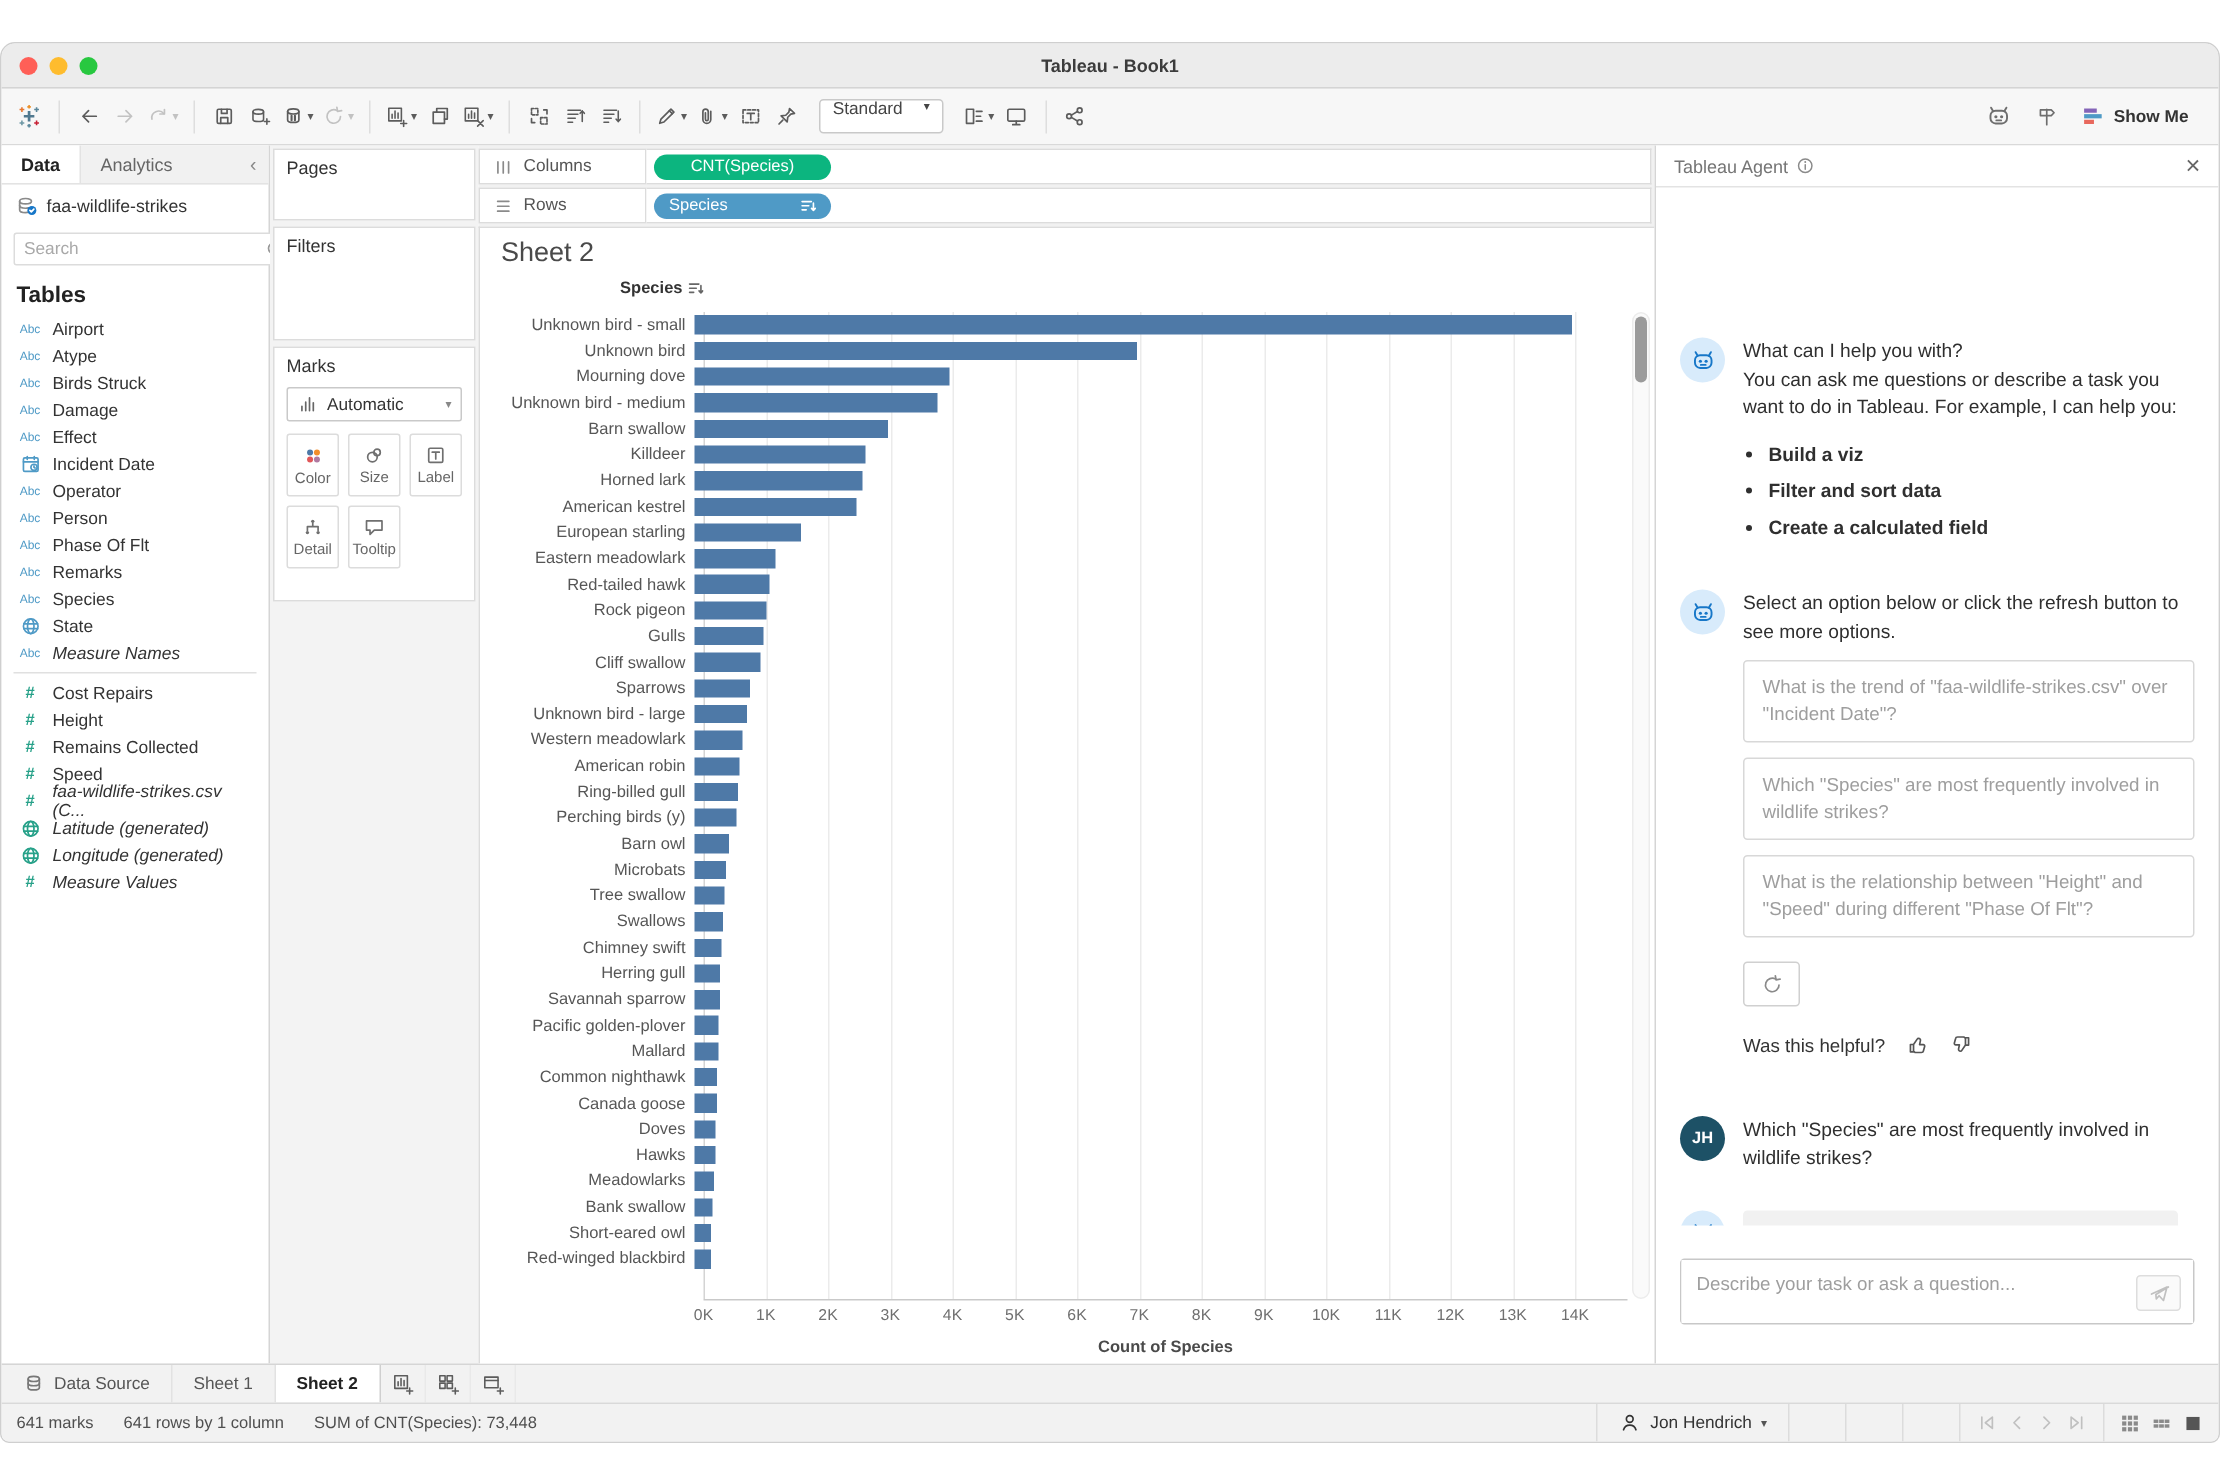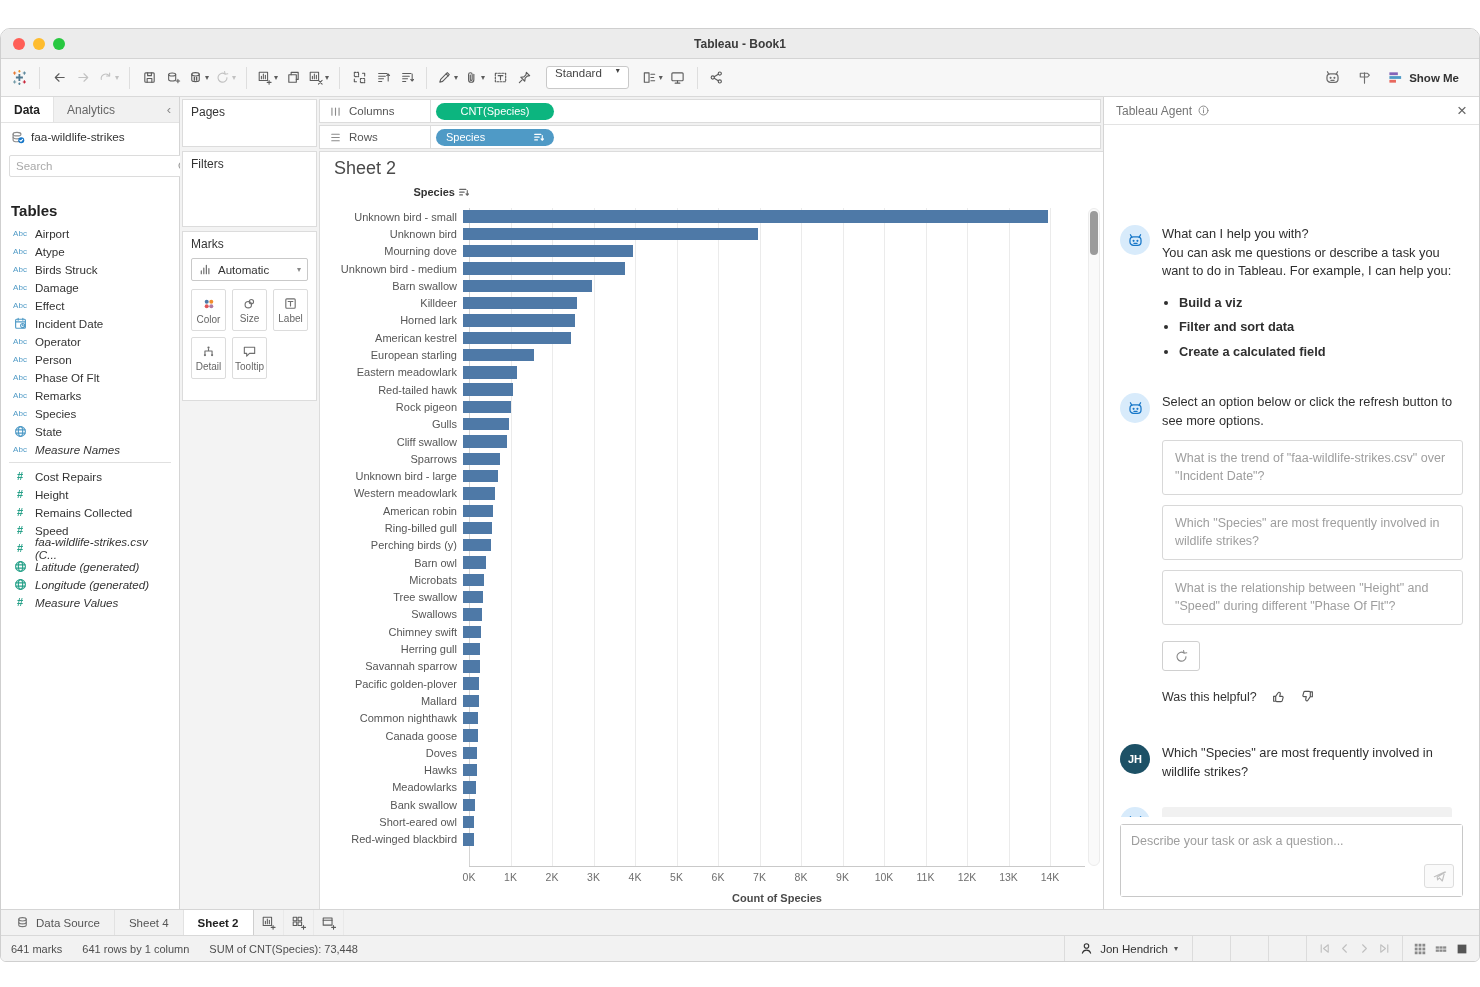--- a/index.html
+++ b/index.html
@@ -29,21 +29,21 @@
   
   .main { flex:1 1 auto; display:flex; min-height:0; }
 
   
   .datapanel { width:179px; border-right:1px solid #d5d5d5; background:#fff; flex:0 0 auto; }
   .dp-tabs { display:flex; height:26px; background:#f1f1f1; align-items:stretch; border-bottom:1px solid #e3e3e3; }
   .dp-tab { padding:0 13px; display:flex; align-items:center; font-size:12px; color:#666; }
   .dp-tab.active { background:#fff; color:#222; font-weight:bold; border-right:1px solid #e3e3e3; }
   .dp-collapse { margin-left:auto; padding:0 8px; color:#888; font-size:13px; display:flex; align-items:center; }
   .dp-ds { height:28px; display:flex; align-items:center; gap:6px; padding:0 9px; font-size:11.8px; color:#333; }
-  .dp-search { display:flex; align-items:flex-start; margin:4px 8px 16px; gap:5px; }
+  .dp-search { display:flex; align-items:flex-start; margin:4px 8px 2px; gap:5px; }
   .searchbox { flex:1; border:1px solid #dcdcdc; border-radius:2px; height:22px; display:flex; align-items:center; background:#fff; }
   .searchbox input { flex:1; min-width:0; border:none; outline:none; font-size:11.5px; padding:0 6px; color:#333; font-family:"Liberation Sans",sans-serif; }
   .searchbox input::placeholder { color:#a9a9a9; }
   .sicon { color:#999; margin-right:4px; display:inline-flex; }
   .dpib { color:#8a8a8a; display:inline-flex; align-items:center; }
   .gridib { gap:1px; }
   .gridib .caret { color:#8a8a8a; }
   .dp-tables { font-size:15px; font-weight:bold; color:#222; padding:9px 10px 5px; }
   .frow { height:18px; display:flex; align-items:center; gap:4px; padding:0 8px; font-size:11.6px; color:#333; }
   .frow .flabel.ital { font-style:italic; }
@@ -114,21 +114,21 @@
   .mtext { font-size:12.8px; line-height:1.45; color:#2f2f2f; max-width:300px; }
   #welcome-bullets { margin:13px 0 0 17px; }
   #welcome-bullets li { font-weight:bold; font-size:12.8px; margin-bottom:6px; }
   #suggestions { margin:2px 16px 0 58px; }
   .sugbox { margin-top:10px; border:1px solid #d8d8d8; border-radius:3px; padding:9px 12px; color:#9e9e9e; font-size:12.5px; line-height:1.4; }
   .refreshbtn { margin:16px 0 0 58px; width:38px; height:30px; border:1px solid #d0d0d0; border-radius:3px; display:flex; align-items:center; justify-content:center; color:#8a8a8a; }
   .feedback { margin:18px 0 0 58px; display:flex; align-items:center; gap:14px; font-size:12.5px; color:#333; }
   .fbi { color:#555; display:inline-flex; }
   .msg.user { margin-top:40px; }
   .replybox { background:#f1f1f1; border-radius:3px; padding:12px 14px; font-size:12.8px; line-height:1.5; color:#2f2f2f; max-width:290px; }
-  .ap-input { position:absolute; bottom:12px; left:16px; right:16px; height:73px; border:1px solid #c8c8c8; border-radius:3px; }
+  .ap-input { position:absolute; bottom:26px; left:16px; right:16px; height:44px; border:1px solid #c8c8c8; border-radius:3px; }
   .ap-input textarea { width:100%; height:100%; border:none; outline:none; resize:none; font-size:12.5px; padding:9px 44px 9px 10px; color:#333; font-family:"Liberation Sans",sans-serif; }
   .ap-input textarea::placeholder { color:#9e9e9e; }
   .sendbtn { position:absolute; right:8px; bottom:8px; width:30px; height:24px; border:1px solid #ddd; border-radius:3px; background:#fafafa; color:#c0c0c0; display:flex; align-items:center; justify-content:center; }
 
   
   .tabsbar { height:26px; background:#f2f2f2; border-top:1px solid #d5d5d5; display:flex; align-items:stretch; flex:0 0 auto; }
   .sheettab { padding:0 14px; display:flex; align-items:center; gap:6px; font-size:11.5px; color:#555; border-right:1px solid #e2e2e2; }
   .sheettab.active { background:#fff; color:#222; font-weight:bold; border-right:1px solid #cfcfcf; }
   .dstabicon { color:#777; display:inline-flex; }
   .newtab { width:30px; display:flex; align-items:center; justify-content:center; color:#5c5c5c; border-right:1px solid #e9e9e9; }
@@ -1067,21 +1067,21 @@
           <svg viewBox="0 0 16 16" width="15" height="15">
             <g fill="none" stroke="currentColor" stroke-width="1.2" stroke-linecap="round" stroke-linejoin="round">
               <ellipse cx="8" cy="4.6" rx="4" ry="1.8"></ellipse>
               <path d="M4 4.6v6c0 1 1.8 1.8 4 1.8s4-.8 4-1.8v-6"></path>
               <path d="M4 7.6c0 1 1.8 1.8 4 1.8s4-.8 4-1.8"></path>
             </g>
           </svg>
         </span>
         <span>Data Source</span>
       </div>
-    <div class="sheettab">Sheet 4</div>
+    <div class="sheettab">Sheet 1</div>
     <div class="sheettab active">Sheet 2</div>
     <span class="newtab">
         <svg viewBox="0 0 17 17" width="15" height="15">
           <g fill="none" stroke="currentColor" stroke-width="1.2" stroke-linecap="round" stroke-linejoin="round">
             <rect x="2.5" y="2.5" width="9.5" height="9.5"></rect>
             <path d="M5 10V7M7.2 10V4.5M9.5 10V6"></path>
             <path d="M11.5 14h4.5M13.7 11.8v4.4"></path>
           </g>
         </svg>
       </span>

